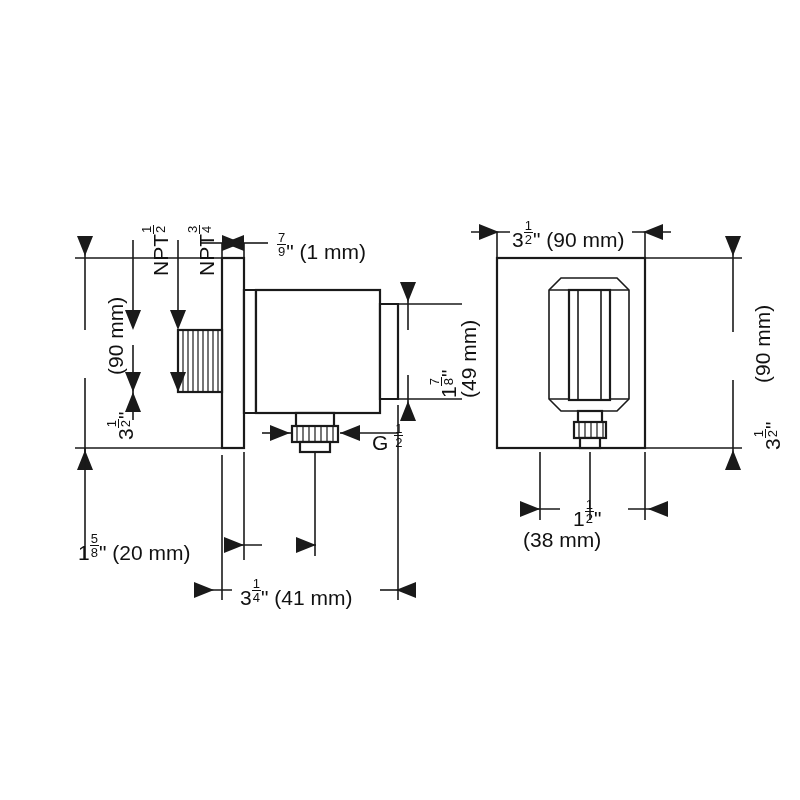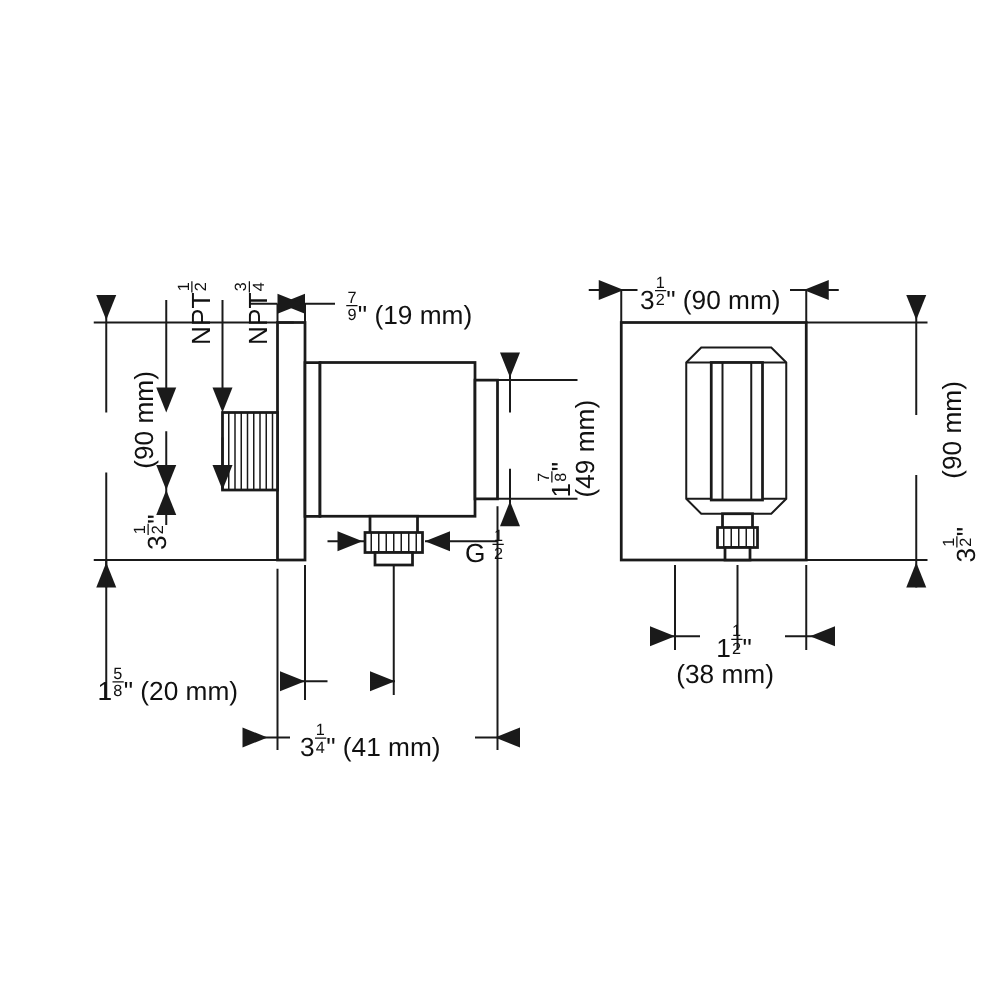--- a/index.html
+++ b/index.html
@@ -210,21 +210,21 @@
 
   <div class="lbl vert" style="left:140px; top:276px; transform: rotate(-90deg);">
     <span>NPT</span><span class="frac"><span class="num">1</span><span class="den">2</span></span>
   </div>
 
   <div class="lbl vert" style="left:186px; top:276px; transform: rotate(-90deg);">
     <span>NPT</span><span class="frac"><span class="num">3</span><span class="den">4</span></span>
   </div>
 
   <div class="lbl" style="left:277px; top:231px;">
-    <span class="frac"><span class="num">7</span><span class="den">9</span></span><span>"</span>&nbsp;<span>(19 mm)</span>
+    <span class="frac"><span class="num">7</span><span class="den">9</span></span><span>"</span>&nbsp;<span>(1 mm)</span>
   </div>
 
   <div class="lbl vert" style="left:105px; top:440px; transform: rotate(-90deg);">
     <span>3</span><span class="frac"><span class="num">1</span><span class="den">2</span></span><span>"</span>
   </div>
   <div class="lbl vert" style="left:105px; top:375px; transform: rotate(-90deg);">
     <span>(90 mm)</span>
   </div>
 
   <div class="lbl vert" style="left:428px; top:398px; transform: rotate(-90deg);">
@@ -253,17 +253,17 @@
   <div class="lbl vert" style="left:752px; top:450px; transform: rotate(-90deg);">
     <span>3</span><span class="frac"><span class="num">1</span><span class="den">2</span></span><span>"</span>
   </div>
   <div class="lbl vert" style="left:752px; top:383px; transform: rotate(-90deg);">
     <span>(90 mm)</span>
   </div>
 
   <div class="lbl" style="left:573px; top:498px;">
     <span>1</span><span class="frac"><span class="num">1</span><span class="den">2</span></span><span>"</span>
   </div>
-  <div class="lbl" style="left:541px; top:529px;">
+  <div class="lbl" style="left:523px; top:529px;">
     <span>(38 mm)</span>
   </div>
 
 </div>
 
 </body></html>

